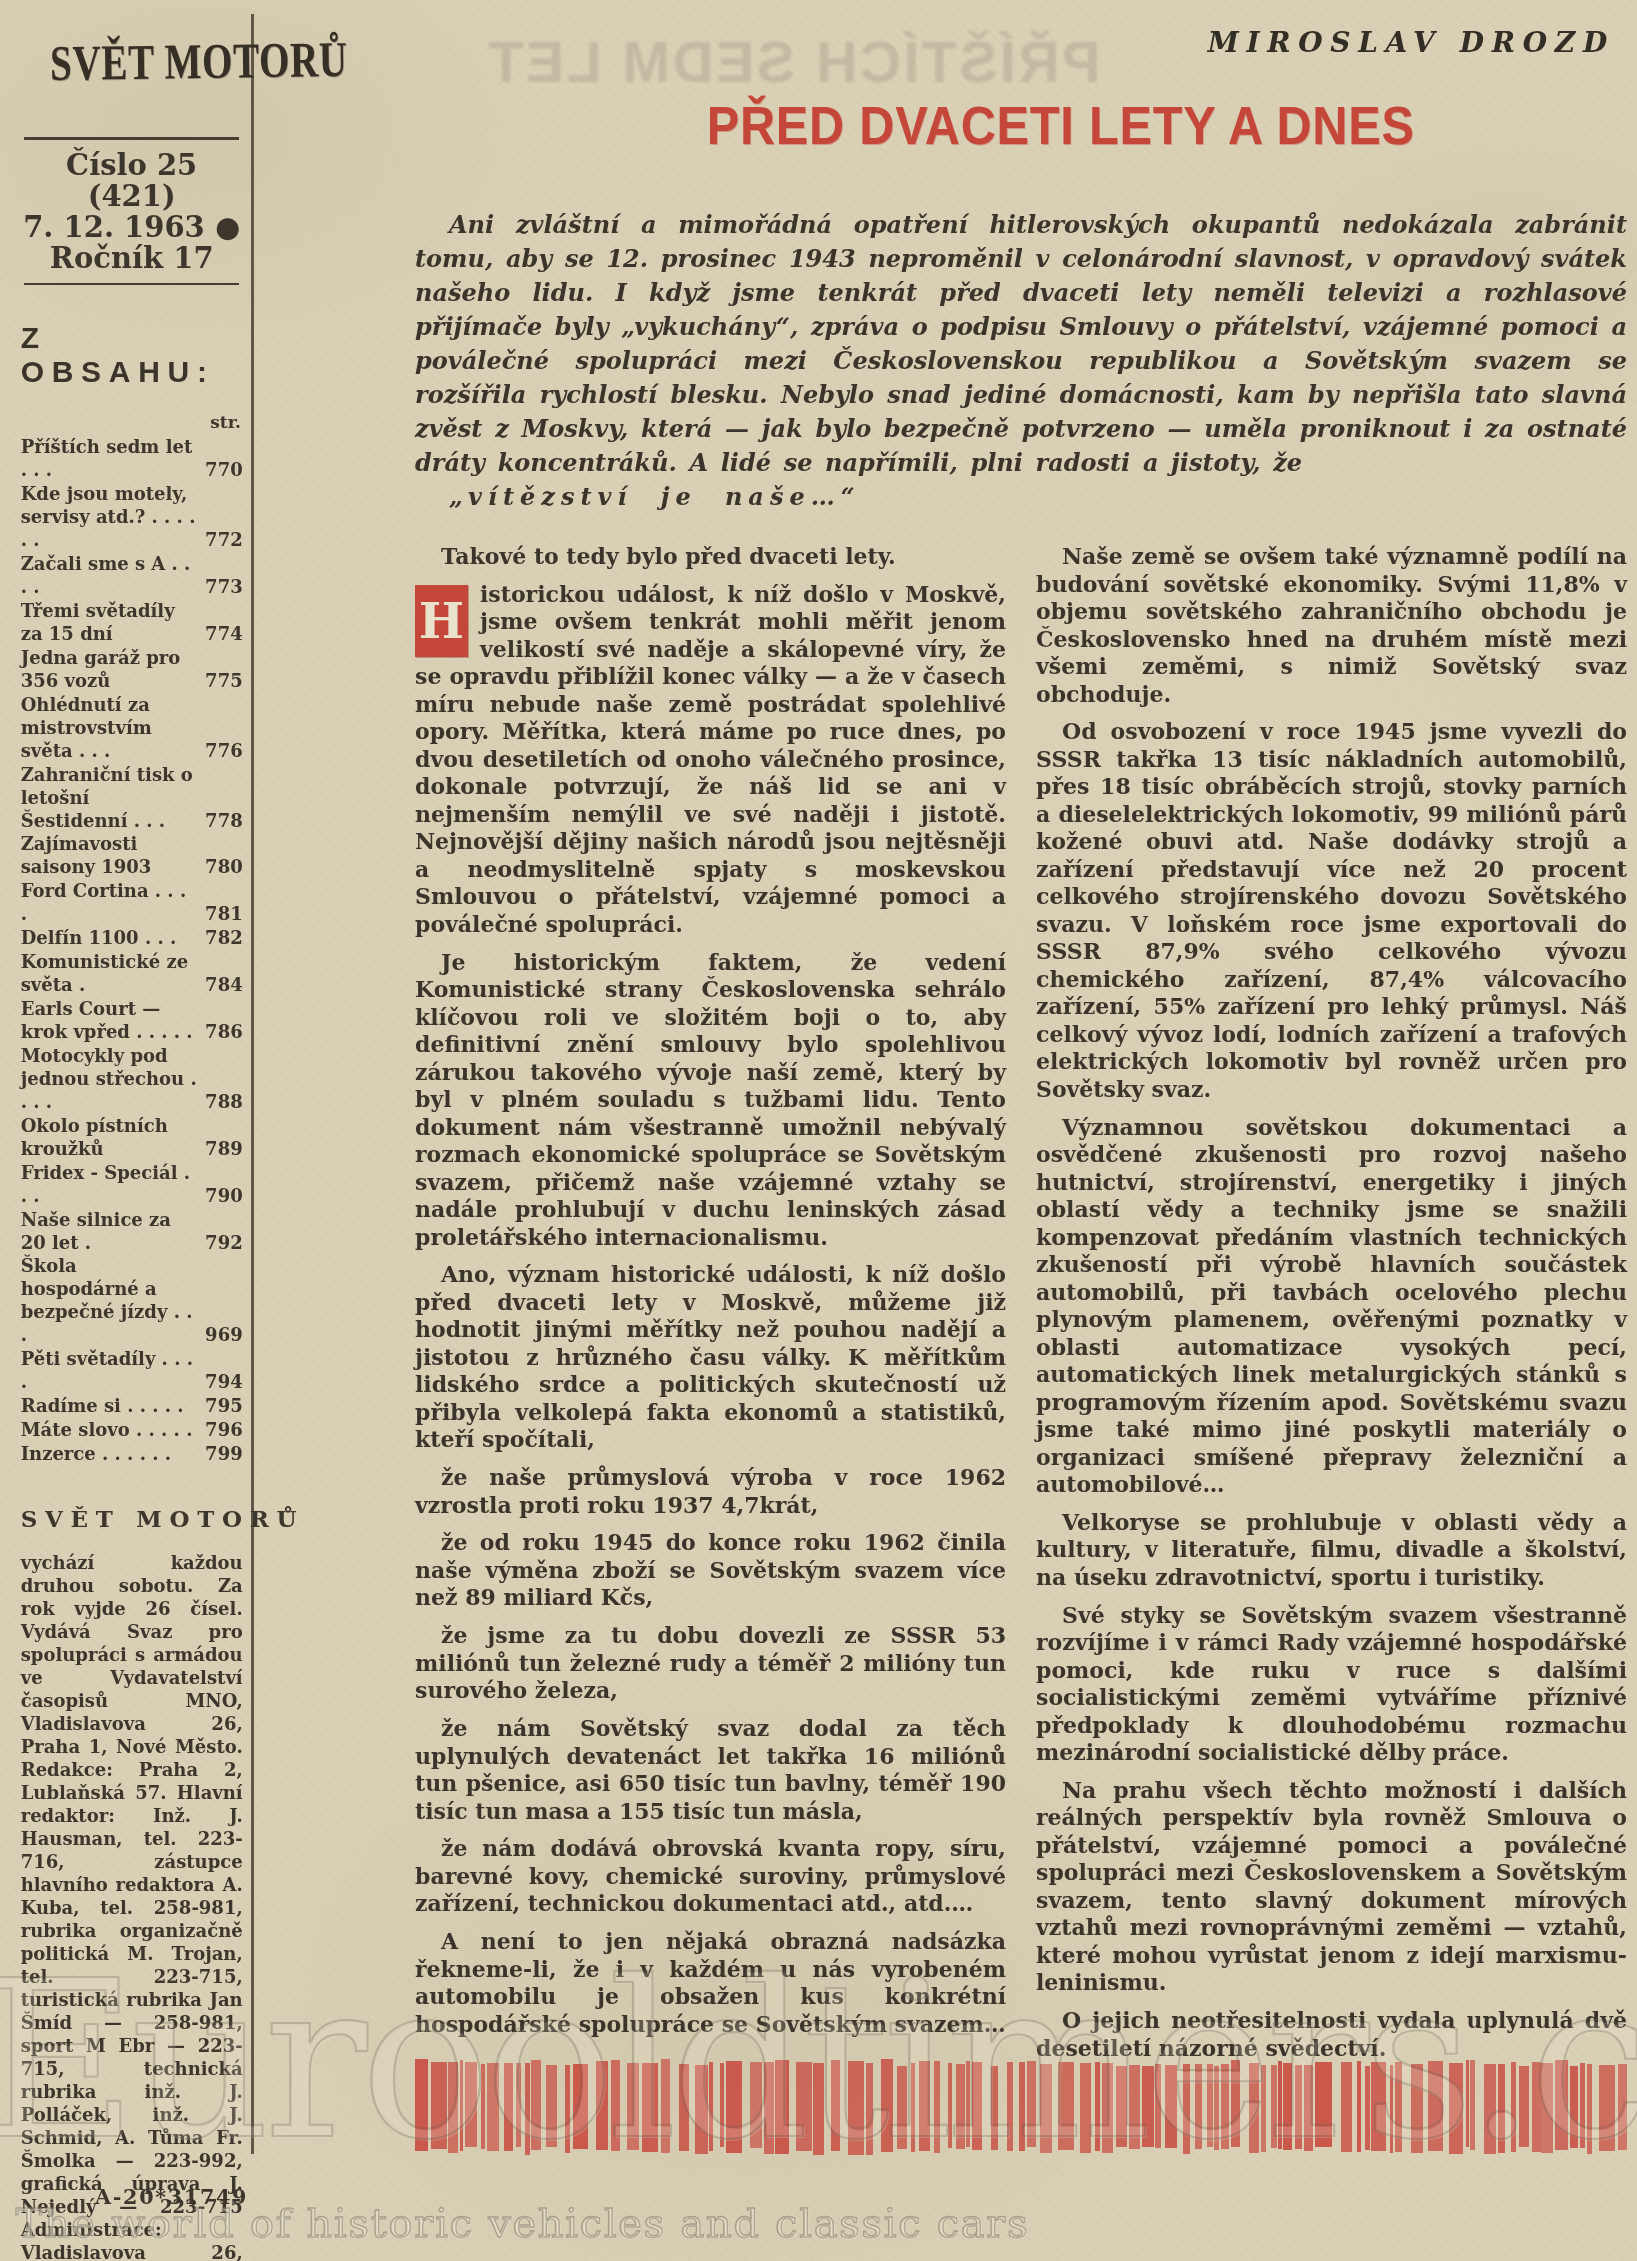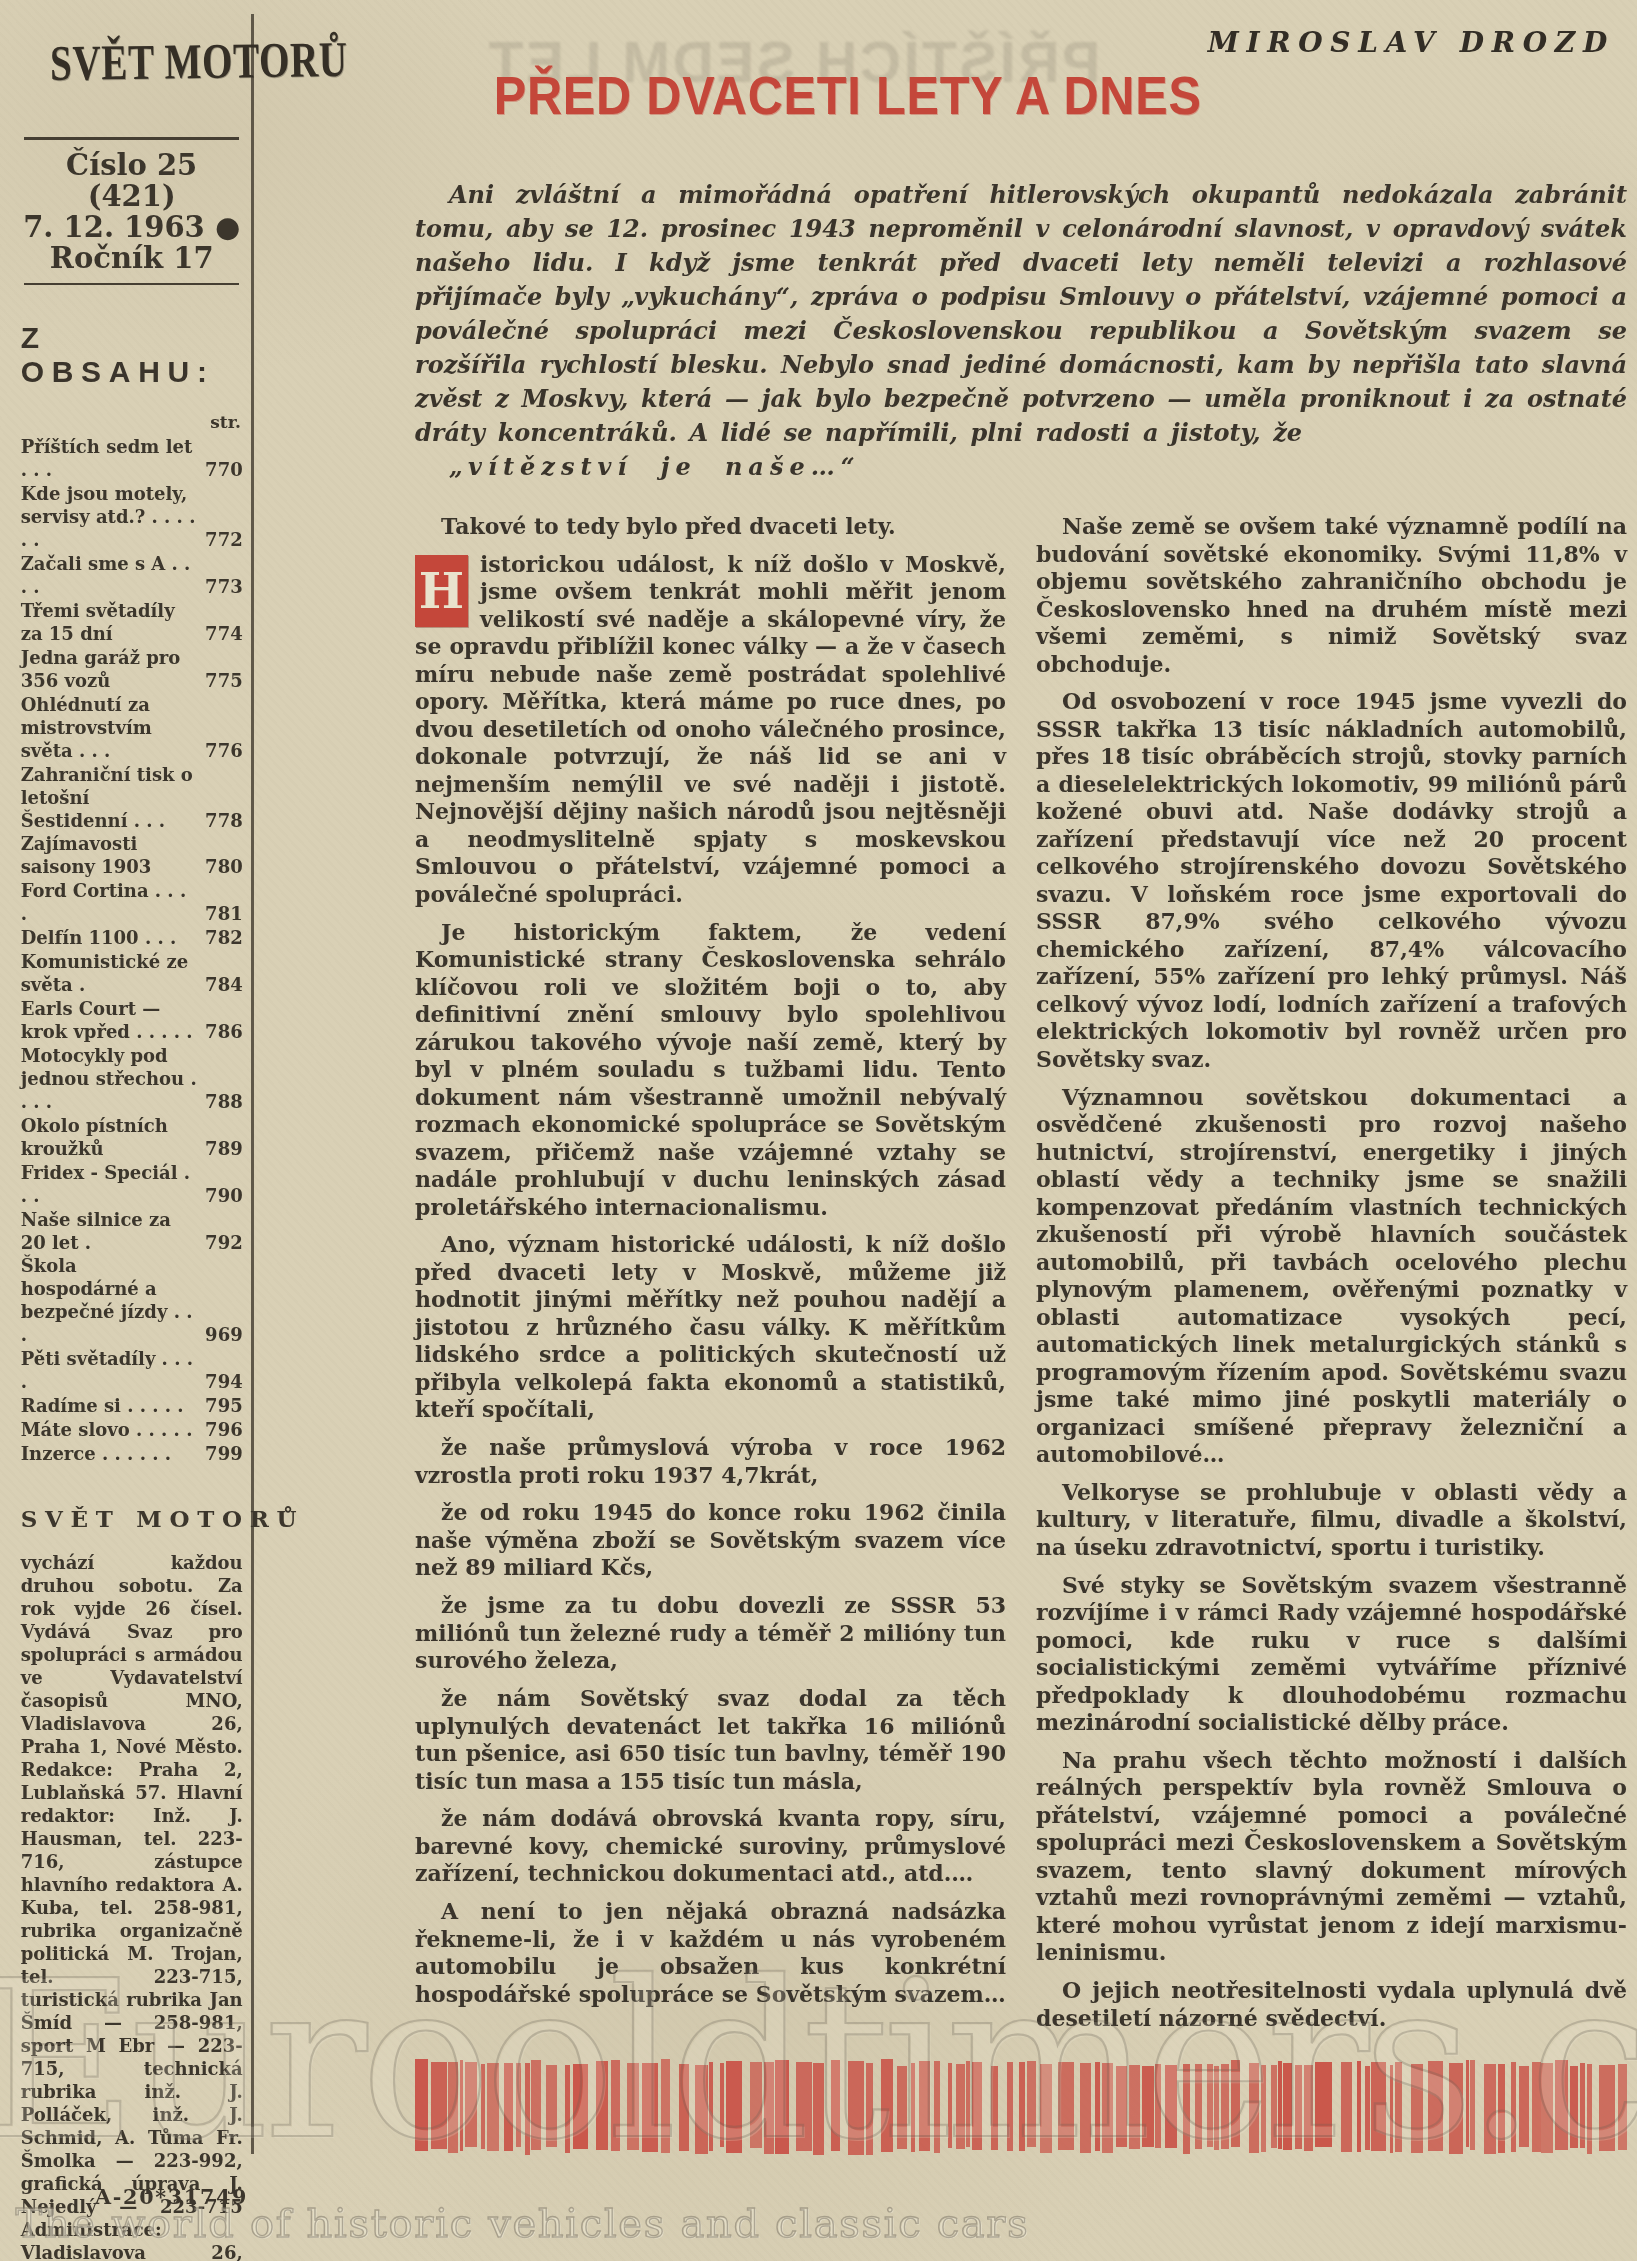--- a/index.html
+++ b/index.html
@@ -35,21 +35,21 @@
   .imprint-body{margin-top:19px; font-size:18px; line-height:23px; font-weight:700; text-align:justify;}
   .ad-box{position:absolute; left:33px; top:2045px; width:213px; border:3.4px solid #3f382d; padding:6.9px 8.6px 22.4px 10.3px;}
   .ad-line1{font-weight:700; font-size:20px; letter-spacing:0.9px; display:flex; justify-content:space-between;}
   .ad-line{font-weight:700; font-size:20px; line-height:25px;}
   .print-code{position:absolute; left:95px; top:2185px; font-weight:700; font-size:20.7px; letter-spacing:1.7px;}
 
   
   .main{position:absolute; left:415px; top:26px; width:1212px;}
   .author{text-align:right; padding-right:12px; font-style:italic; font-weight:700;
     font-size:28px; letter-spacing:7.7px; color:#322d25;}
-  .headline{margin-top:5px; text-align:left; color:#c4473a;}
+  .headline{margin-top:35px; text-align:center; color:#c4473a;}
   .headline span{display:inline-block; transform:scaleX(.9); transform-origin:right center;
     font-family:"Liberation Sans", sans-serif; font-weight:700; font-size:54px; letter-spacing:0.9px;
     text-shadow:0.9px 0.9px 0 rgba(196,71,58,.4); white-space:nowrap;}
   .intro{margin-top:52px; font-style:italic; font-weight:700; font-size:24px; line-height:34px;
     text-align:justify; word-spacing:4.3px; color:#3a342b;}
   .intro-first{text-indent:34px;}
   .intro-quote{font-style:italic; font-weight:700; font-size:24px; letter-spacing:6px; word-spacing:13.8px;}
   .cols{display:flex; gap:30px; margin-top:29px;}
   .col{width:597px; font-size:22px; line-height:27.5px; font-weight:700; text-align:justify; color:#3a342b;}
   .para{margin:0 0 10.3px 0; text-indent:26px;}

